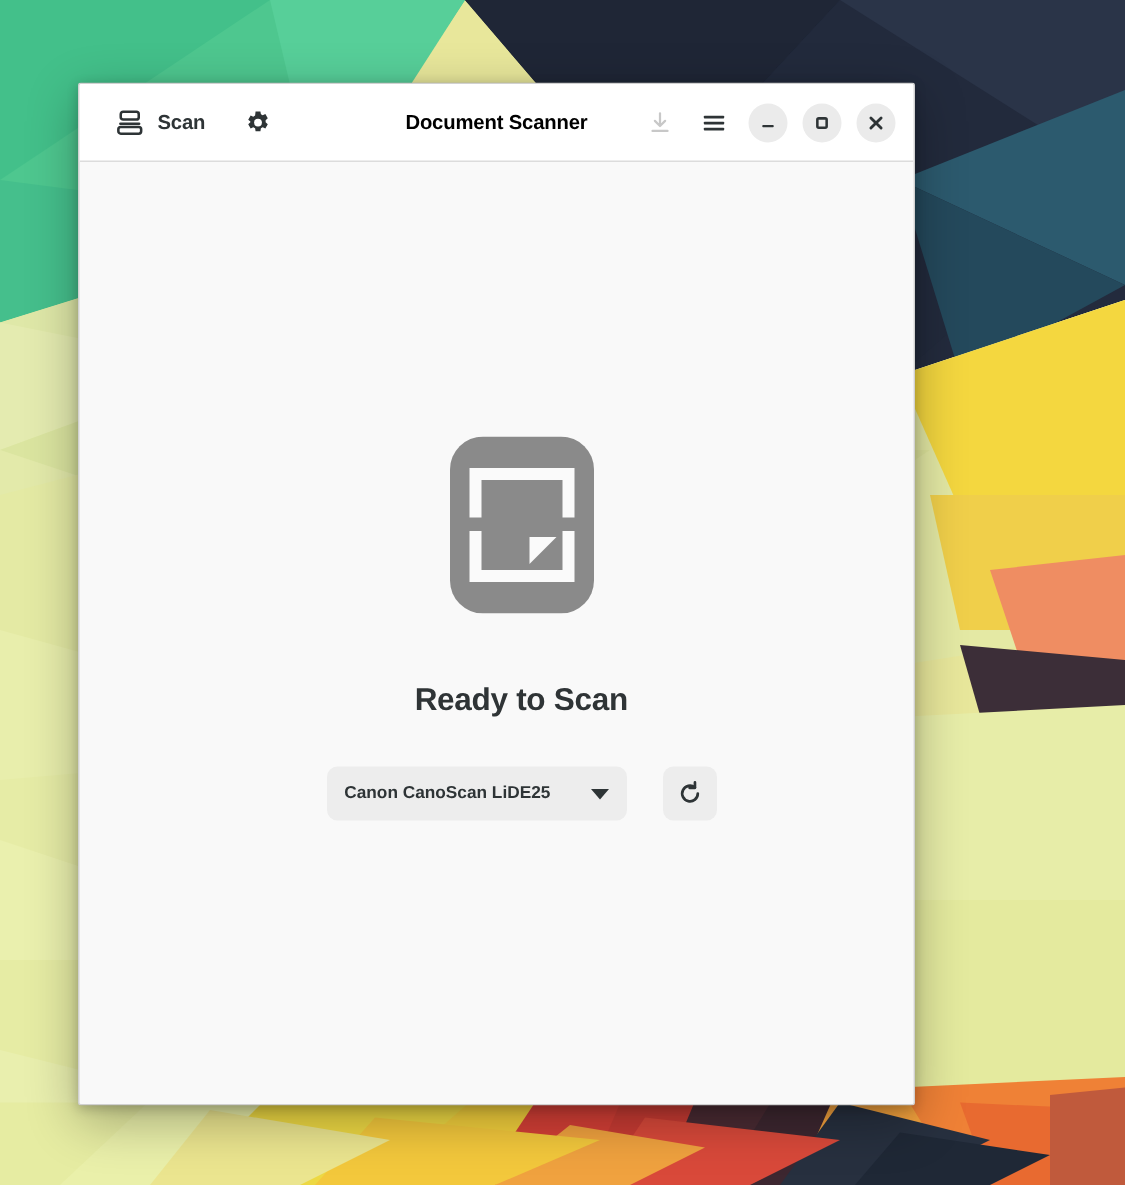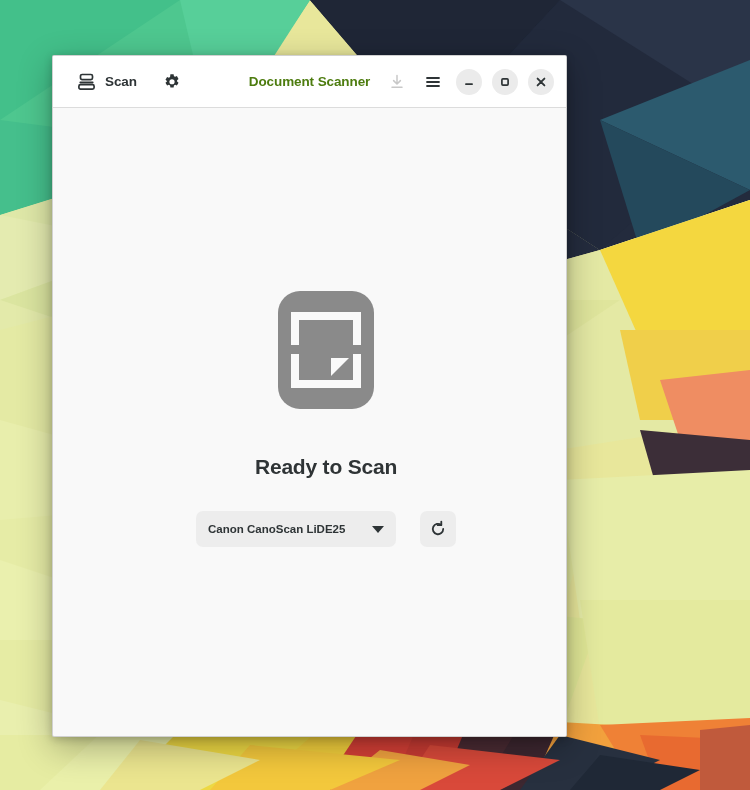--- a/index.html
+++ b/index.html
@@ -24,21 +24,21 @@
     inset: 0;
     width: 750px;
     height: 790px;
   }
 
   
   #window {
     position: absolute;
     left: 52px;
     top: 55px;
-    width: 515px;
+    width: 558px;
     height: 682px;
     background: #f9f9f9;
     border-radius: 2px;
     border: 1px solid rgba(0,0,0,0.16);
     box-shadow: 0 10px 34px rgba(0,0,0,0.30), 0 2px 8px rgba(0,0,0,0.20);
     overflow: hidden;
     display: flex;
     flex-direction: column;
   }
 
@@ -95,21 +95,21 @@
   #window-title {
     position: absolute;
     left: 0;
     right: 0;
     top: 0;
     height: 52px;
     line-height: 52px;
     text-align: center;
     font-size: 13.5px;
     font-weight: bold;
-    color: #4d7c0f;
+    color: #000000;
     pointer-events: none;
     letter-spacing: -0.1px;
   }
 
   .wc-circle {
     width: 26px;
     height: 26px;
     border-radius: 50%;
     background: #ebebeb;
     display: flex;

